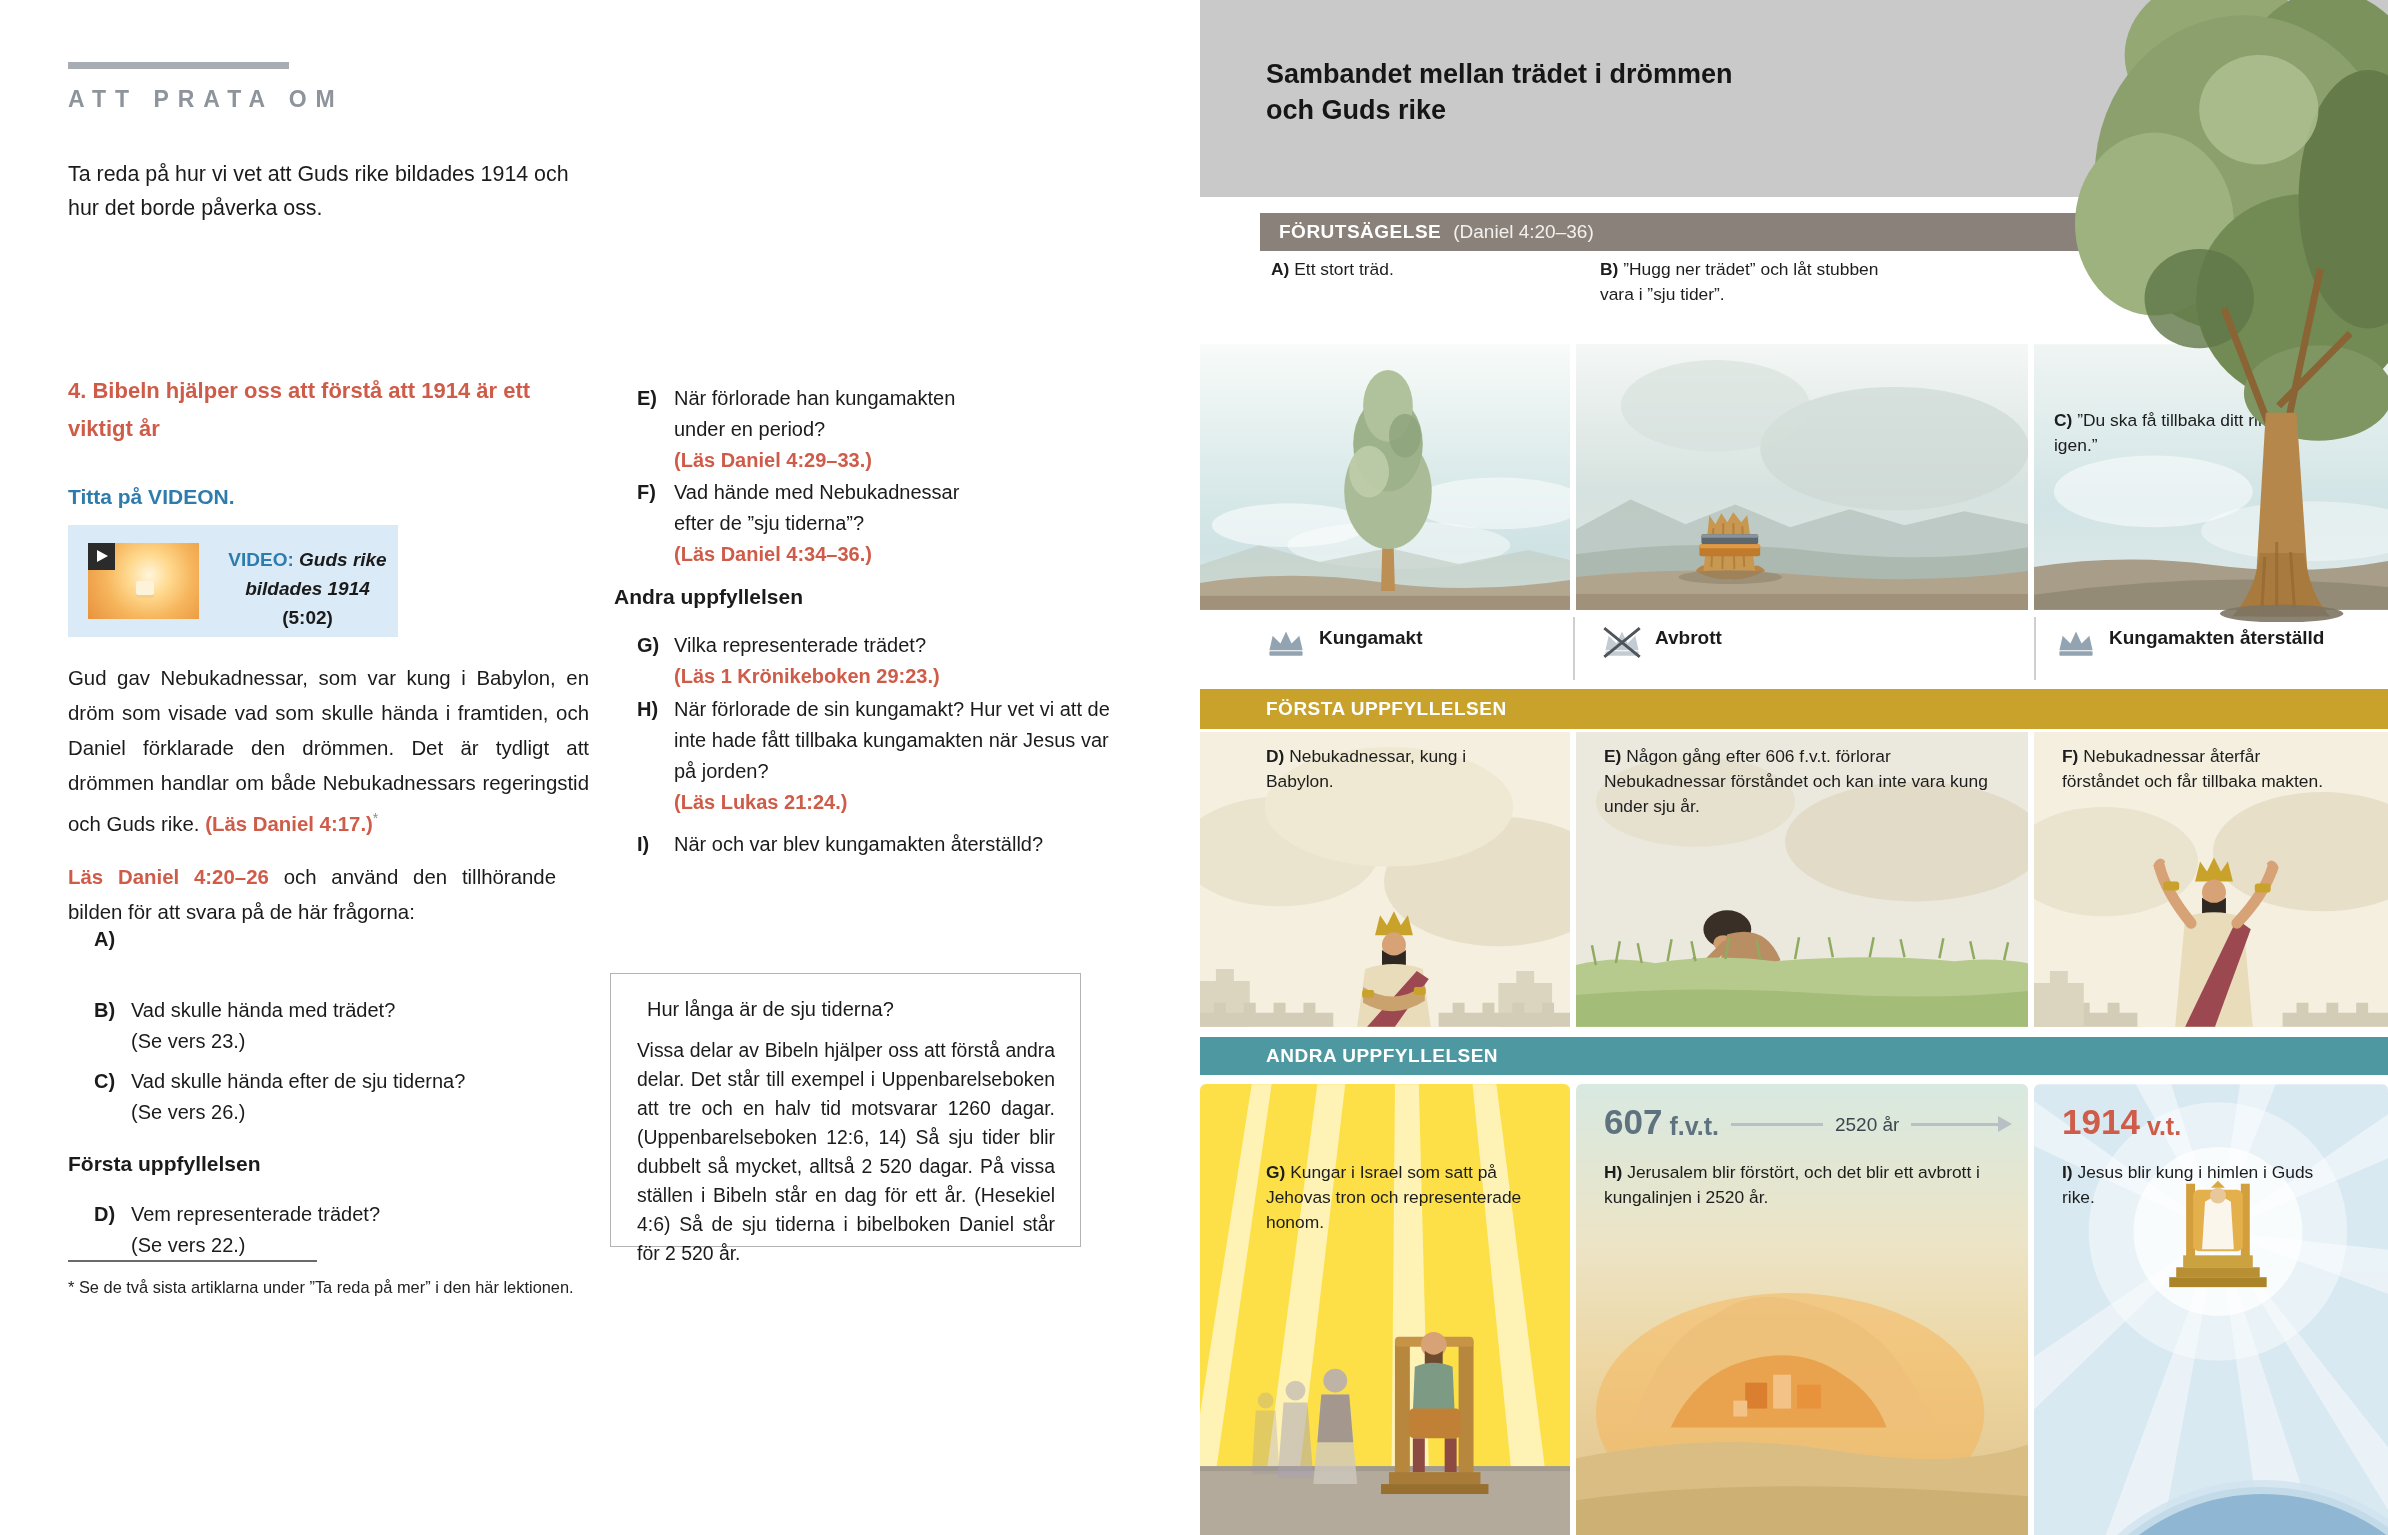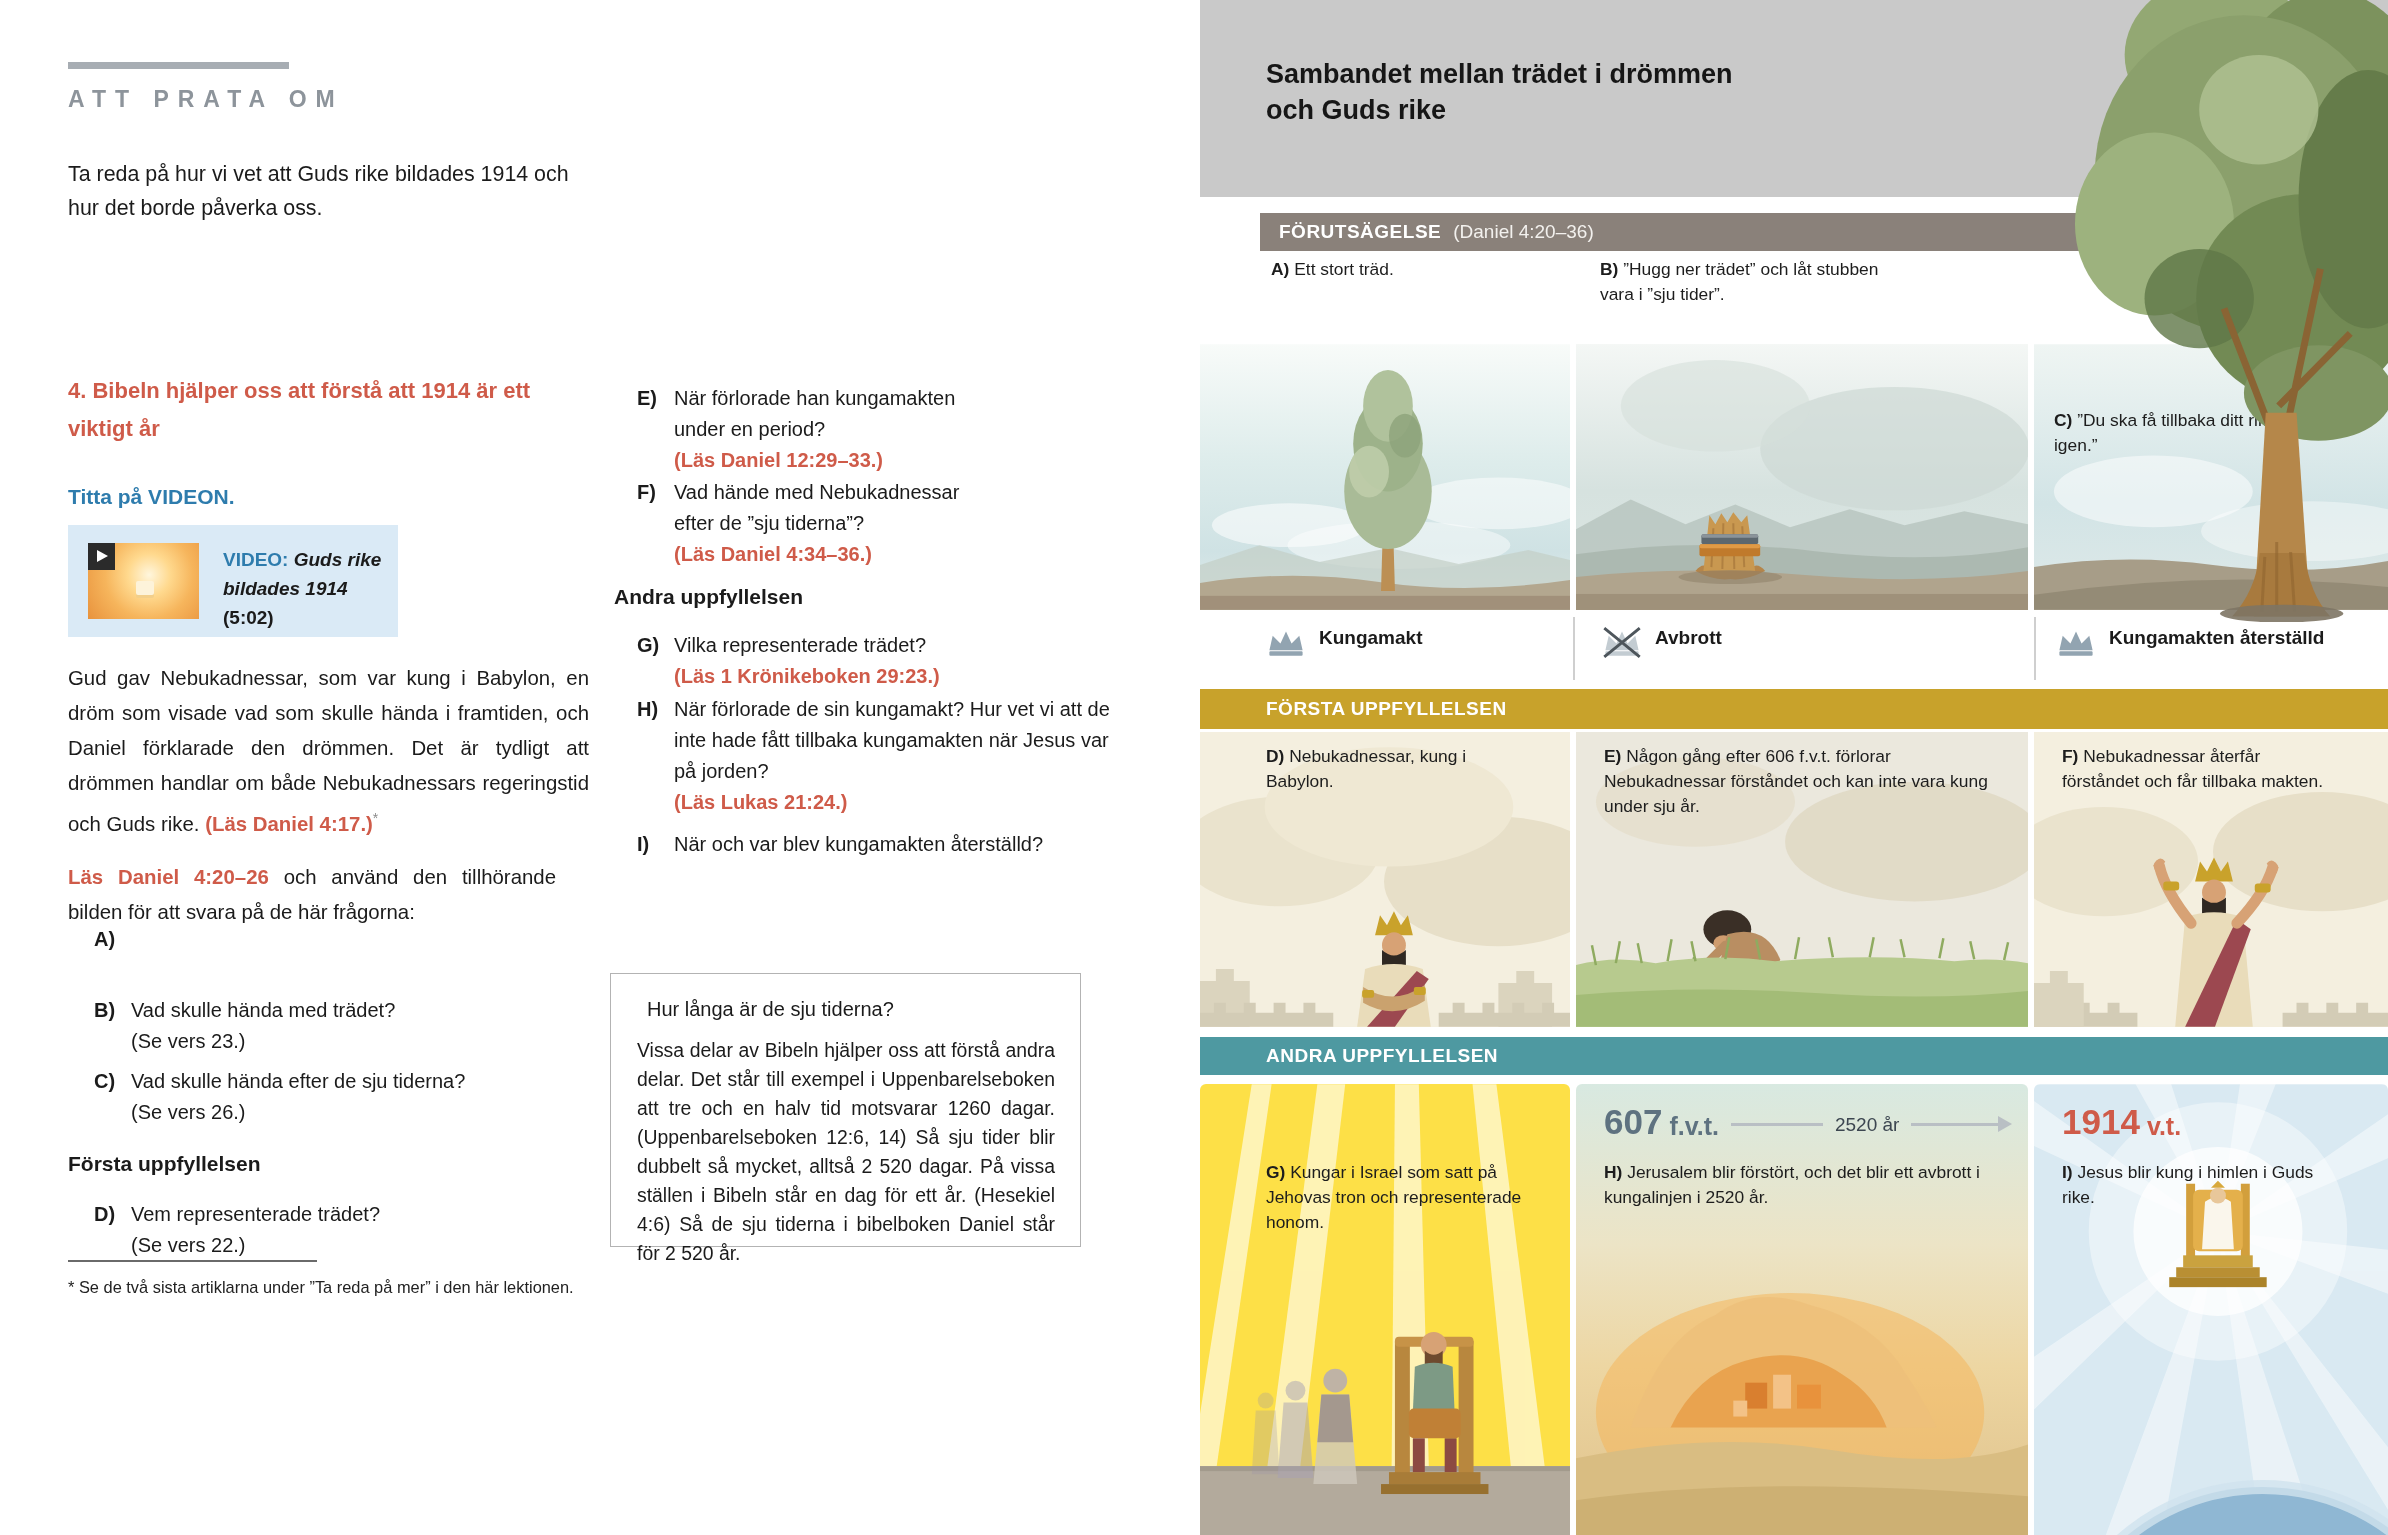--- a/index.html
+++ b/index.html
@@ -19,21 +19,21 @@
   .sec-title{left:68px;top:372px;width:527px;font-size:22px;line-height:38px;font-weight:bold;color:var(--red);}
   .watch{left:68px;top:485px;font-size:21px;font-weight:bold;color:var(--blue);}
   .video-box{left:68px;top:525px;width:330px;height:112px;background:#daeaf6;}
   .thumb{position:absolute;left:20px;top:18px;width:111px;height:76px;
          background:radial-gradient(circle at 55% 42%, #fff6dd 0%, #ffd98e 28%, #f6b55c 58%, #e8923c 100%);}
   .thumb .throne{position:absolute;left:48px;top:38px;width:18px;height:14px;background:#fdf3da;
          box-shadow:0 3px 0 #f3cf8a; border-radius:2px;}
   .play{position:absolute;left:0;top:0;width:27px;height:27px;background:#2b2b2b;}
   .play:after{content:"";position:absolute;left:9px;top:7px;border-left:11px solid #fff;
          border-top:6.5px solid transparent;border-bottom:6.5px solid transparent;}
-  .vtxt{position:absolute;left:155px;top:20px;width:169px;font-size:19px;line-height:29px;font-weight:bold;}
+  .vtxt{position:absolute;left:155px;top:20px;width:169px;font-size:19px;line-height:29px;font-weight:bold;text-align:center;}
   .vtxt .vlabel{color:var(--blue);}
   .vtxt .vtitle{font-style:italic;}
   .para{left:68px;top:661px;width:521px;font-size:20.4px;line-height:35px;text-align:justify;}
   .para2{top:860px;width:488px;}
   .red{color:var(--red);font-weight:bold;}
   .fnmark{color:#8c8c8c;font-size:14px;vertical-align:super;}
   .q-item{display:flex;font-size:20px;line-height:31px;}
   .q-label{width:37px;font-weight:bold;flex:none;}
   .q-ref{color:var(--red);font-weight:bold;}
   .subhead{font-size:21px;font-weight:bold;}
@@ -123,21 +123,21 @@
     <span><span>Vem representerade trädet?</span><br>
     <span>(Se vers 22.)</span></span>
   </div>
 
   <div class="abs fn-rule"></div>
   <div class="abs footnote">* Se de två sista artiklarna under ”Ta reda på mer” i den här lektionen.</div>
 
   <div class="abs q-item" style="left:637px;top:383px;width:358px;">
     <span class="q-label">E)</span>
     <span><span style="display:inline-block;width:318px;">När förlorade han kungamakten under en period?</span><br>
-    <span class="q-ref">(Läs Daniel 12:29–33.)</span></span>
+    <span class="q-ref">(Läs Daniel 4:29–33.)</span></span>
   </div>
   <div class="abs q-item" style="left:637px;top:477px;width:358px;">
     <span class="q-label">F)</span>
     <span><span style="display:inline-block;width:299px;">Vad hände med Nebukadnessar efter de ”sju tiderna”?</span><br>
     <span class="q-ref">(Läs Daniel 4:34–36.)</span></span>
   </div>
 
   <div class="abs subhead" style="left:614px;top:585px;">Andra uppfyllelsen</div>
 
   <div class="abs q-item" style="left:637px;top:630px;width:458px;">

